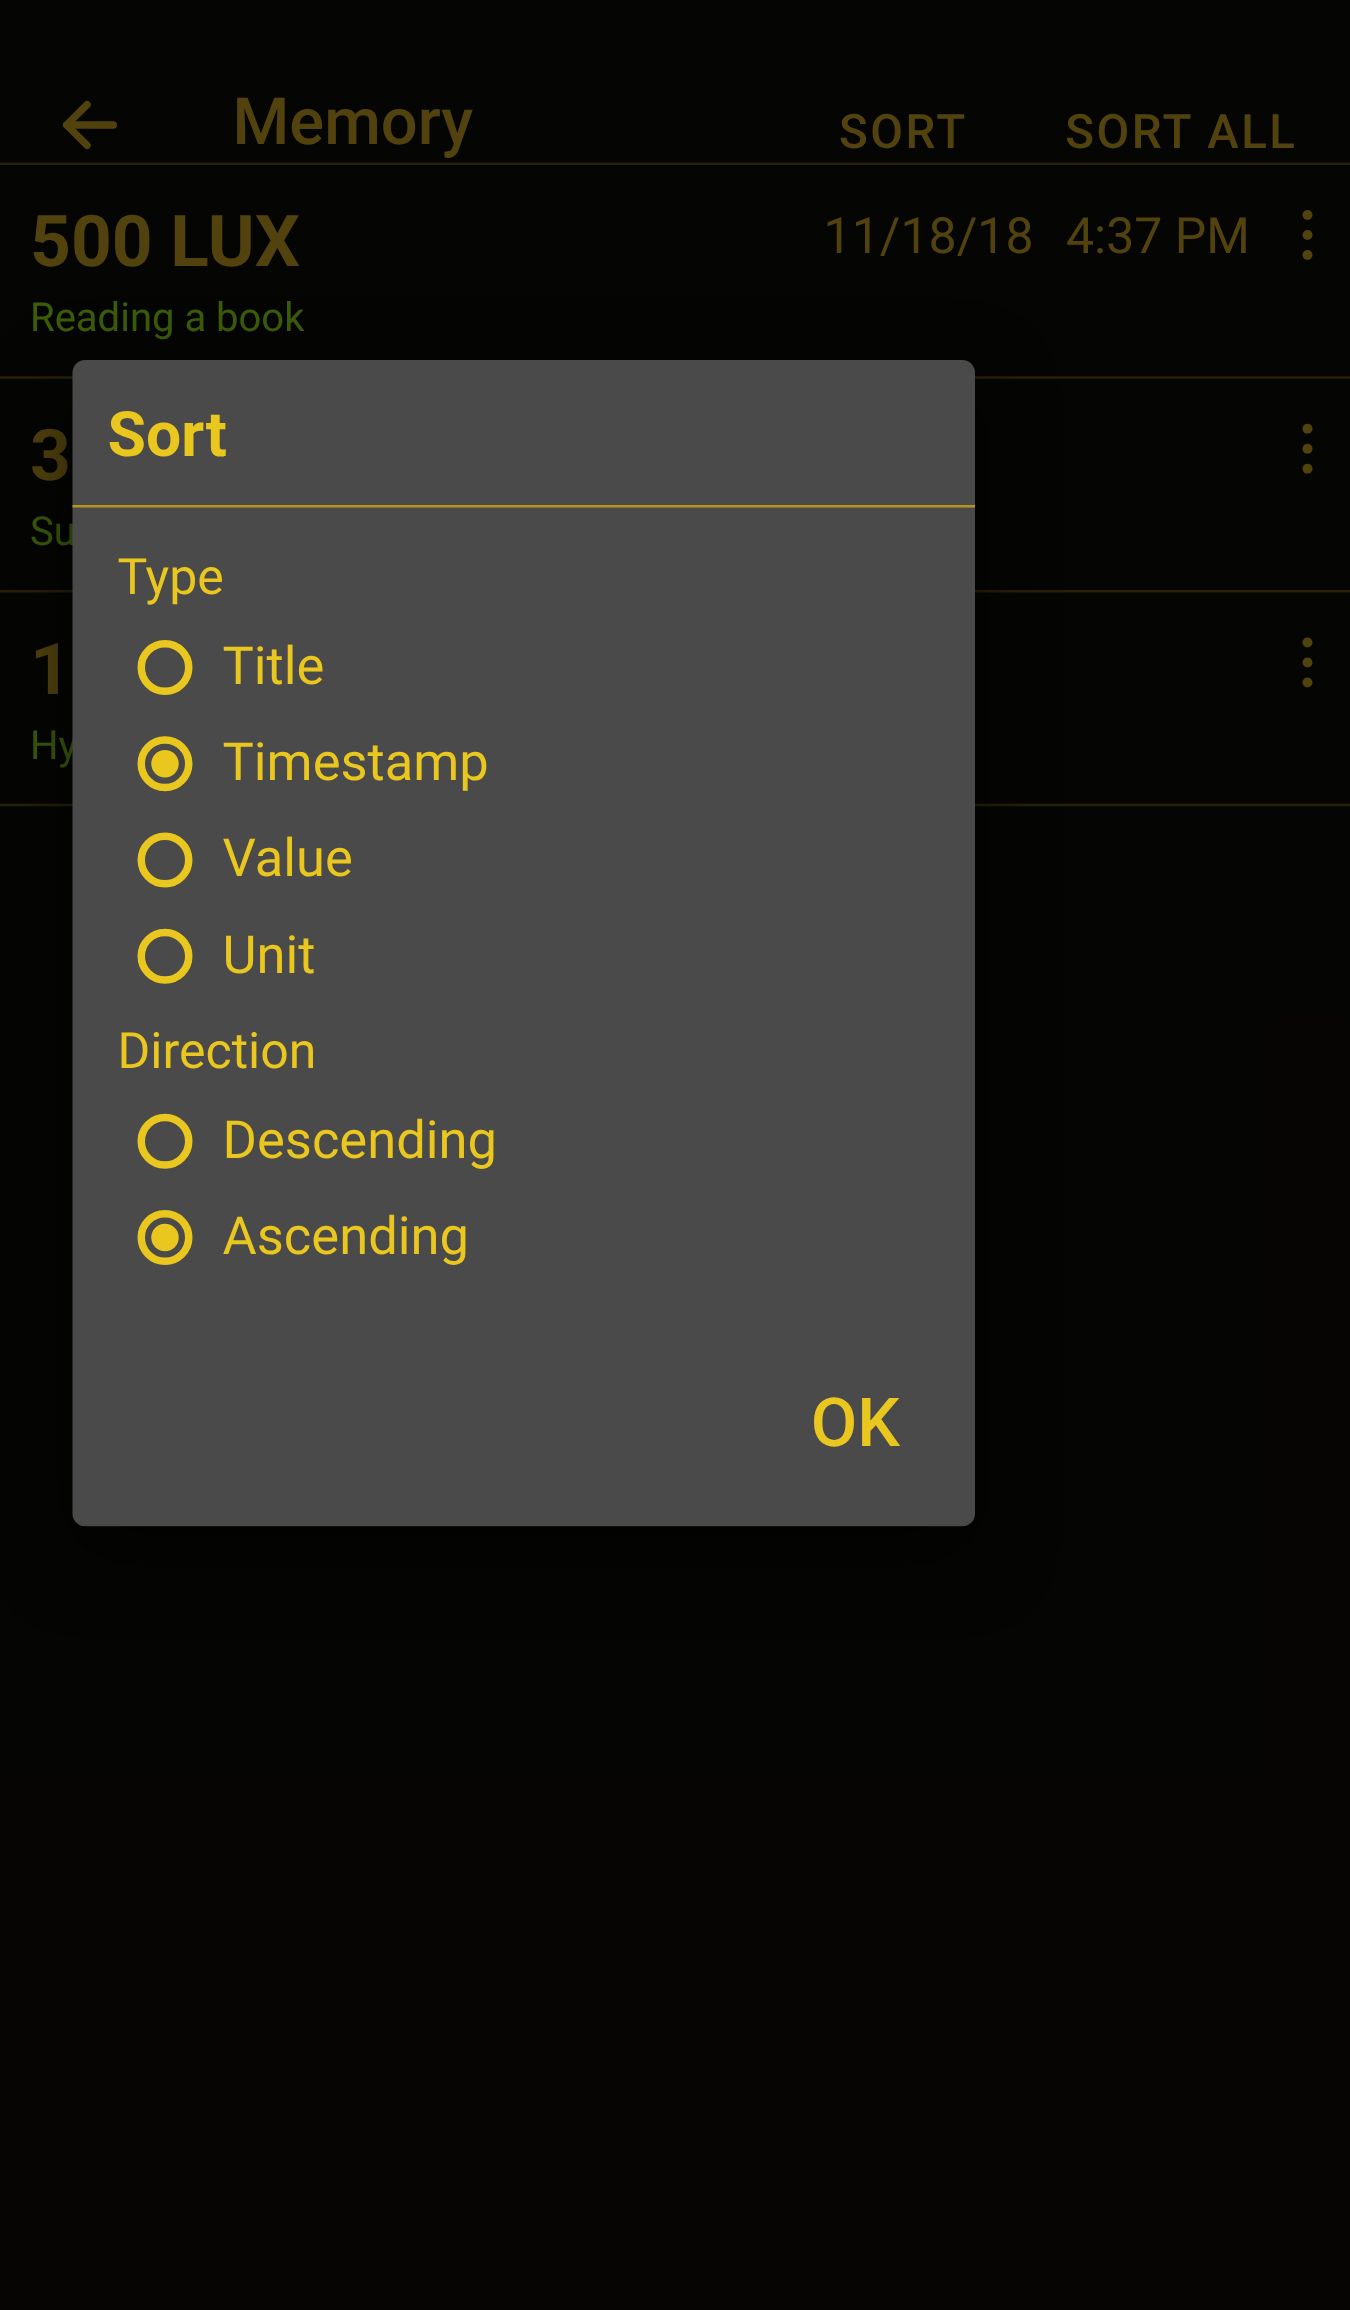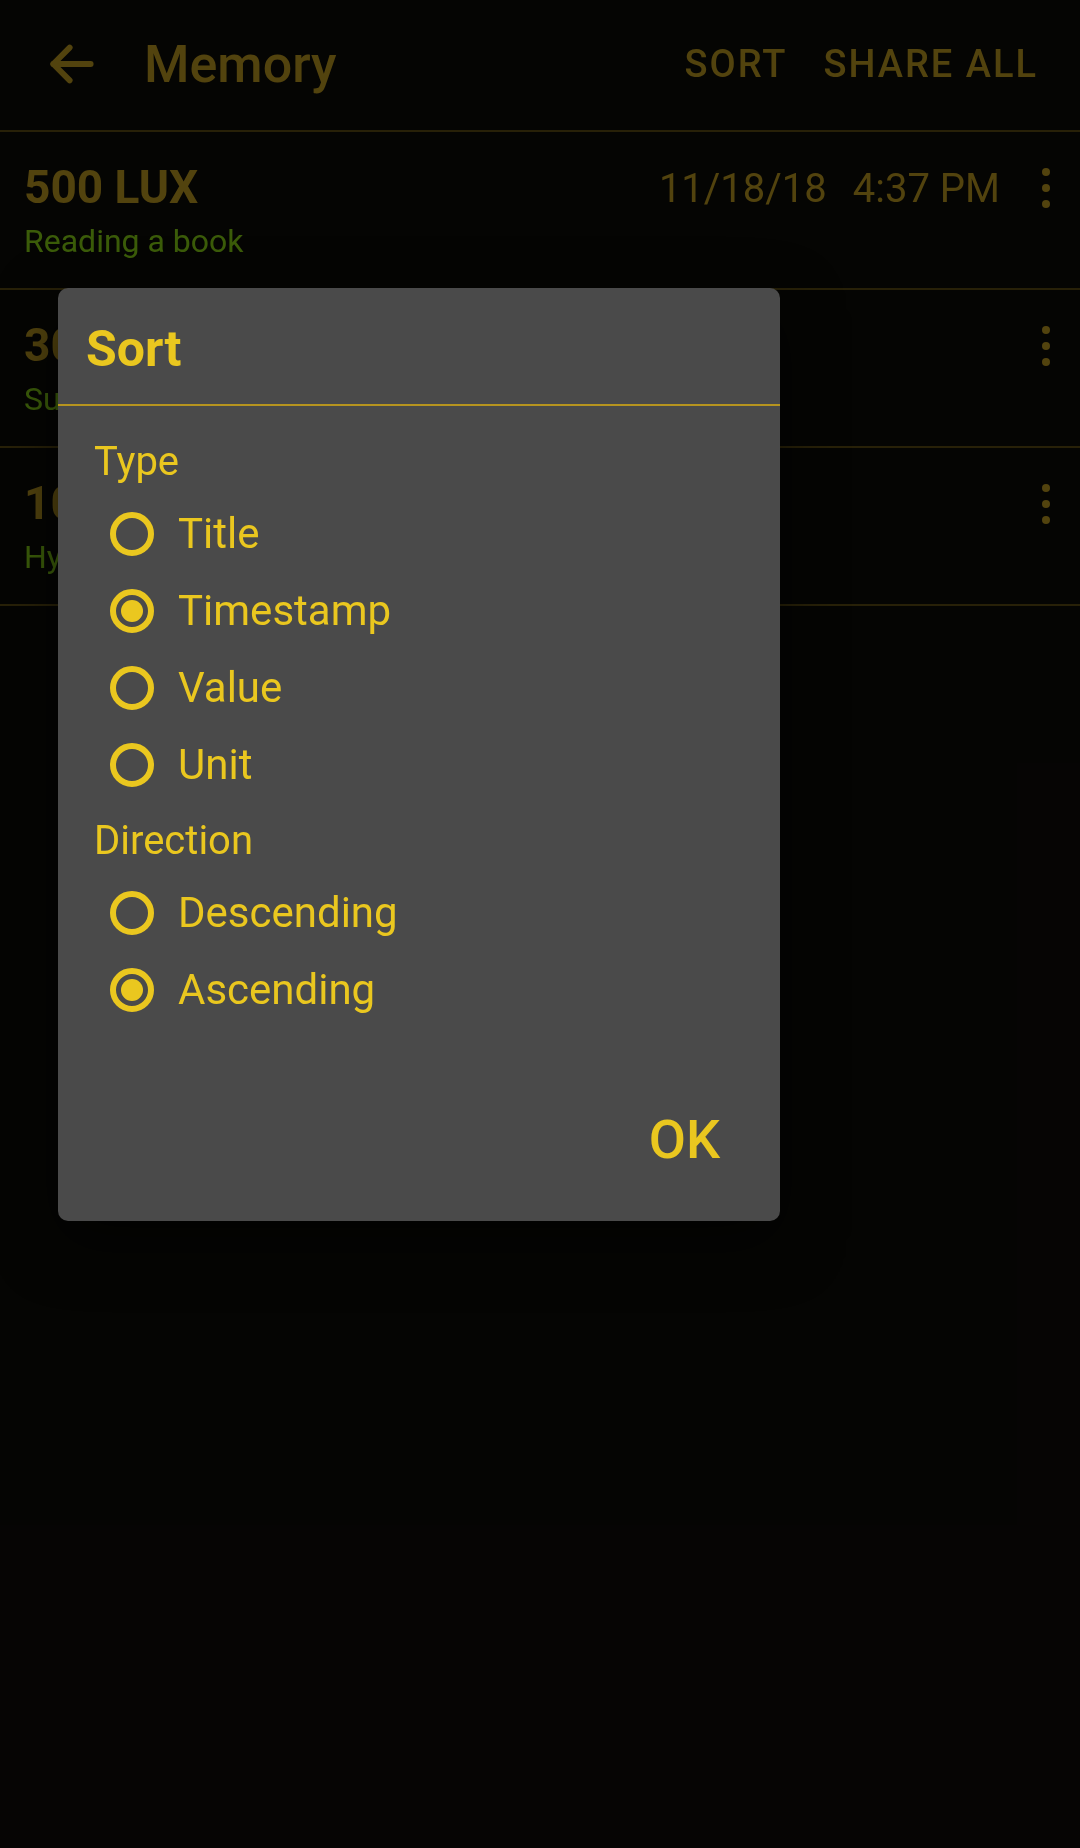--- a/index.html
+++ b/index.html
@@ -8,22 +8,23 @@
     height: 1848px;
     background: #0d0c08;
     font-family: Roboto, "Helvetica Neue", Arial, sans-serif;
     overflow: hidden;
     position: relative;
   }
   
   .header {
     height: 128px;
     display: flex;
-    align-items: center;
+    align-items: flex-end;
     padding: 0 24px 0 24px;
+    gap: 42px;
   }
   .back-btn {
     width: 96px;
     display: flex;
     align-items: center;
     justify-content: center;
     color: #b6941f;
   }
   .back-btn svg { width: 56px; height: 56px; stroke: #b6941f; }
   .title {
@@ -47,21 +48,21 @@
     display: flex;
     justify-content: space-between;
     align-items: flex-start;
     padding: 28px 24px 28px 24px;
     border-bottom: 2px solid #5a4a13;
   }
   .row:first-child { border-top: 2px solid #5a4a13; margin-top: 2px; }
   .row .left {}
   .row .value {
     color: #b6941f;
-    font-size: 46px;
+    font-size: 57px;
     font-weight: 700;
   }
   .row .sub {
     color: #84cc16;
     font-size: 32px;
     margin-top: 8px;
   }
   .row .right {
     display: flex;
     align-items: center;
@@ -154,21 +155,21 @@
 <div class="header">
   <div class="back-btn">
     <svg viewBox="0 0 24 24" fill="none" stroke-width="2.5" stroke-linecap="round" stroke-linejoin="round">
       <line x1="20" y1="12" x2="4" y2="12"></line>
       <polyline points="11 19 4 12 11 5"></polyline>
     </svg>
   </div>
   <div class="title">Memory</div>
   <div class="header-spacer"></div>
   <div class="header-action">SORT</div>
-  <div class="header-action">SHARE ALL</div>
+  <div class="header-action">SORT ALL</div>
 </div>
 
 <div class="list">
 
   <div class="row">
     <div class="left">
       <div class="value">500 LUX</div>
       <div class="sub">Reading a book</div>
     </div>
     <div class="right">

